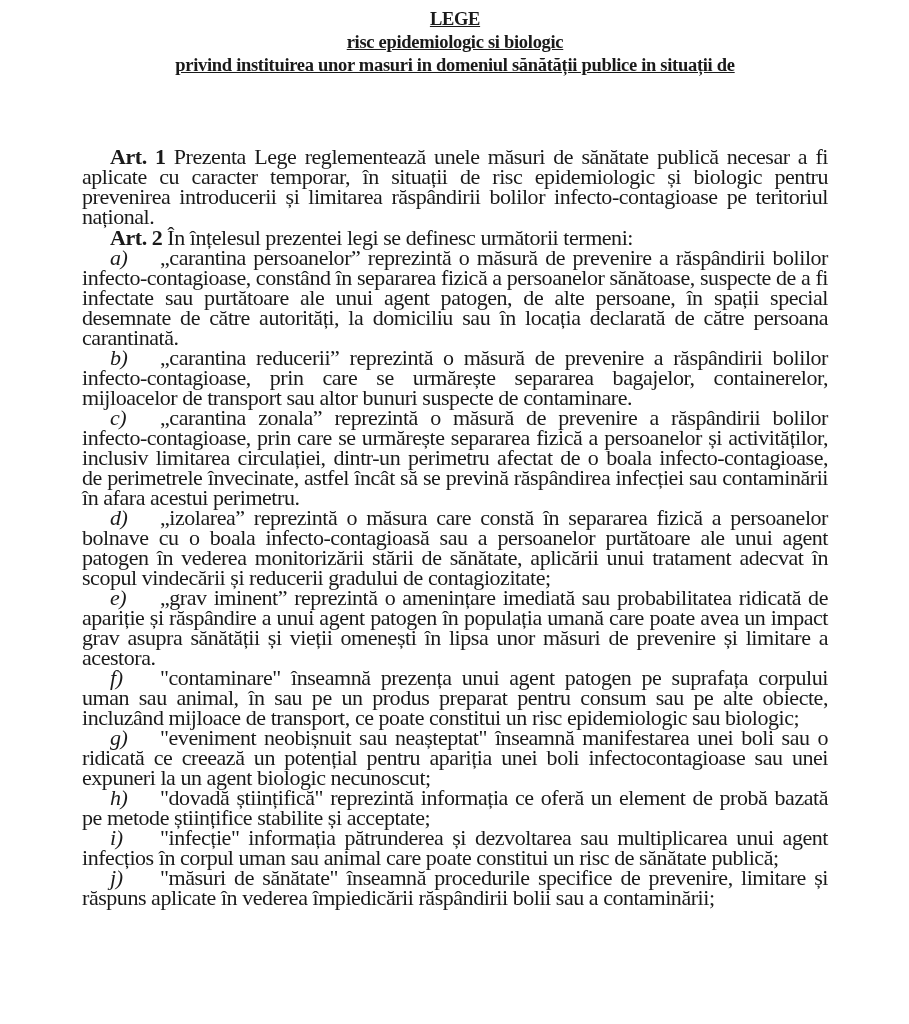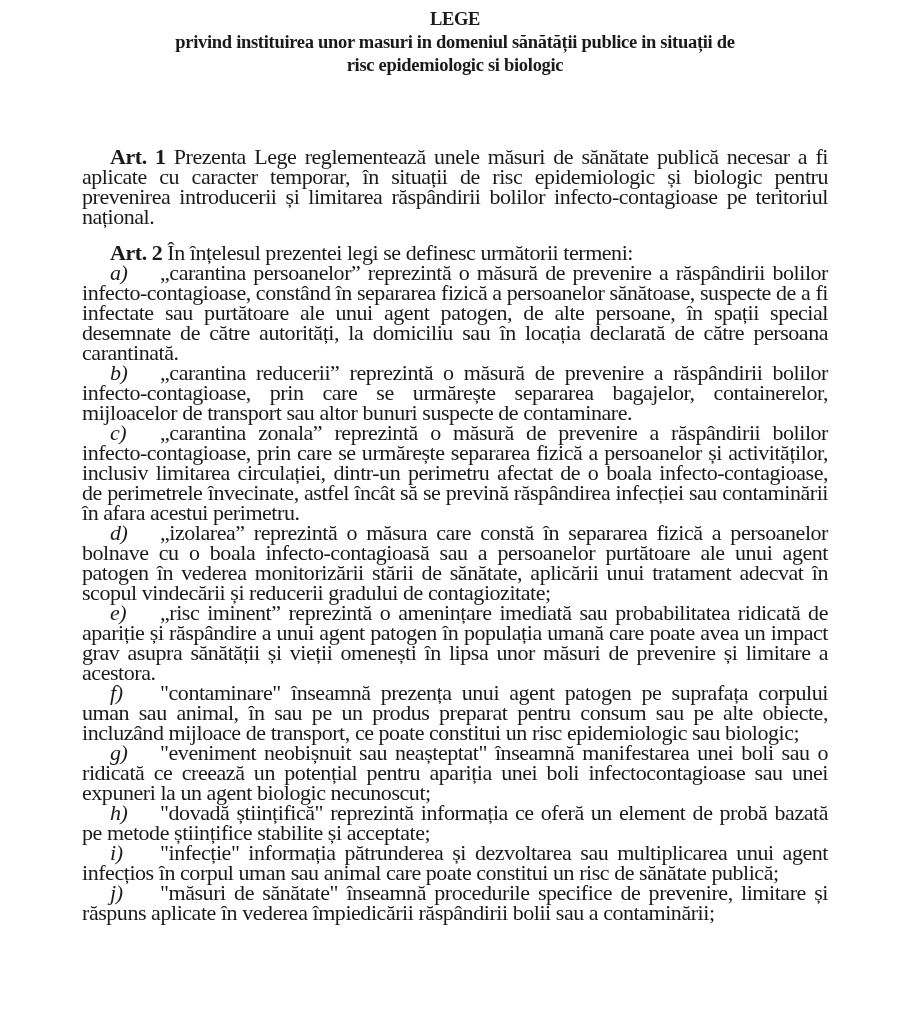--- a/index.html
+++ b/index.html
@@ -1,57 +1,57 @@
 <!DOCTYPE html>
 <html><head>
 <meta charset="utf-8">
 <style>
   html, body { margin: 0; padding: 0; background: #ffffff; }
   body { width: 909px; height: 1024px; overflow: hidden; position: relative; }
   .page {
     position: absolute; left: 82px; top: 0; width: 746px;
     font-family: "Liberation Serif", serif; color: #1a1a1a;
   }
-  .title-block { text-align: center; font-weight: bold; font-size: 18.5px; line-height: 23px; letter-spacing: -0.3px; }
+  .title-block { text-align: center; font-weight: bold; font-size: 18.5px; line-height: 23px; letter-spacing: -0.3px; text-decoration: underline; }
   .title-block .t1 { margin-top: 8px; }
   .para {
     font-size: 22px; line-height: 20px; text-align: justify;
     letter-spacing: -0.45px; word-spacing: 0px;
   }
   .indent { text-indent: 28px; }
   .art-label { font-weight: bold; }
   .letter { font-style: italic; display: inline-block; width: 50px; text-indent: 0; }
   .term { }
   #art1 { position: absolute; top: 147px; left: 0; width: 746px; }
-  #art2 { position: absolute; top: 243px; left: 0; width: 746px; }
+  #art2 { position: absolute; top: 228px; left: 0; width: 746px; }
 </style>
 </head>
 <body>
 
 <div class="page">
   <div class="title-block">
     <div class="t1">LEGE</div>
+    <div>risc epidemiologic si biologic</div>
     <div>privind instituirea unor masuri in domeniul sănătății publice in situații de</div>
-    <div>risc epidemiologic si biologic</div>
   </div>
 
   <div id="art1" class="para indent"><span class="art-label">Art. 1</span><span> Prezenta Lege reglementează unele măsuri de sănătate publică necesar a fi aplicate cu caracter temporar, în situații de risc epidemiologic și biologic pentru prevenirea introducerii și limitarea răspândirii bolilor infecto-contagioase pe teritoriul național.</span></div>
 
   <div id="art2">
     <div class="para indent"><span class="art-label">Art. 2</span><span> În înțelesul prezentei legi se definesc următorii termeni:</span></div>
 
     <div class="para indent"><span class="letter">a)</span><span class="term">„carantina persoanelor”</span><span> reprezintă o măsură de prevenire a răspândirii bolilor infecto-contagioase, constând în separarea fizică a persoanelor sănătoase, suspecte de a fi infectate sau purtătoare ale unui agent patogen, de alte persoane, în spații special desemnate de către autorități, la domiciliu sau în locația declarată de către persoana carantinată.</span></div>
 
     <div class="para indent"><span class="letter">b)</span><span class="term">„carantina reducerii”</span><span> reprezintă o măsură de prevenire a răspândirii bolilor infecto-contagioase, prin care se urmărește separarea bagajelor, containerelor, mijloacelor de transport sau altor bunuri suspecte de contaminare.</span></div>
 
     <div class="para indent"><span class="letter">c)</span><span class="term">„carantina zonala”</span><span> reprezintă o măsură de prevenire a răspândirii bolilor infecto-contagioase, prin care se urmărește separarea fizică a persoanelor și activităților, inclusiv limitarea circulației, dintr-un perimetru afectat de o boala infecto-contagioase, de perimetrele învecinate, astfel încât să se prevină răspândirea infecției sau contaminării în afara acestui perimetru.</span></div>
 
     <div class="para indent"><span class="letter">d)</span><span class="term">„izolarea”</span><span> reprezintă o măsura care constă în separarea fizică a persoanelor bolnave cu o boala infecto-contagioasă sau a persoanelor purtătoare ale unui agent patogen în vederea monitorizării stării de sănătate, aplicării unui tratament adecvat în scopul vindecării și reducerii gradului de contagiozitate;</span></div>
 
-    <div class="para indent"><span class="letter">e)</span><span class="term">„risc iminent”</span><span> reprezintă o amenințare imediată sau probabilitatea ridicată de apariție și răspândire a unui agent patogen în populația umană care poate avea un impact grav asupra sănătății și vieții omenești în lipsa unor măsuri de prevenire și limitare a acestora.</span></div>
+    <div class="para indent"><span class="letter">e)</span><span class="term">„grav iminent”</span><span> reprezintă o amenințare imediată sau probabilitatea ridicată de apariție și răspândire a unui agent patogen în populația umană care poate avea un impact grav asupra sănătății și vieții omenești în lipsa unor măsuri de prevenire și limitare a acestora.</span></div>
 
     <div class="para indent"><span class="letter">f)</span><span class="term">"contaminare"</span><span> înseamnă prezența unui agent patogen pe suprafața corpului uman sau animal, în sau pe un produs preparat pentru consum sau pe alte obiecte, incluzând mijloace de transport, ce poate constitui un risc epidemiologic sau biologic;</span></div>
 
     <div class="para indent"><span class="letter">g)</span><span class="term">"eveniment neobișnuit sau neașteptat"</span><span> înseamnă manifestarea unei boli sau o ridicată ce creează un potențial pentru apariția unei boli infectocontagioase sau unei expuneri la un agent biologic necunoscut;</span></div>
 
     <div class="para indent"><span class="letter">h)</span><span class="term">"dovadă științifică"</span><span> reprezintă informația ce oferă un element de probă bazată pe metode științifice stabilite și acceptate;</span></div>
 
     <div class="para indent"><span class="letter">i)</span><span class="term">"infecție"</span><span> informația pătrunderea și dezvoltarea sau multiplicarea unui agent infecțios în corpul uman sau animal care poate constitui un risc de sănătate publică;</span></div>
 
     <div class="para indent"><span class="letter">j)</span><span class="term">"măsuri de sănătate"</span><span> înseamnă procedurile specifice de prevenire, limitare și răspuns aplicate în vederea împiedicării răspândirii bolii sau a contaminării;</span></div>

